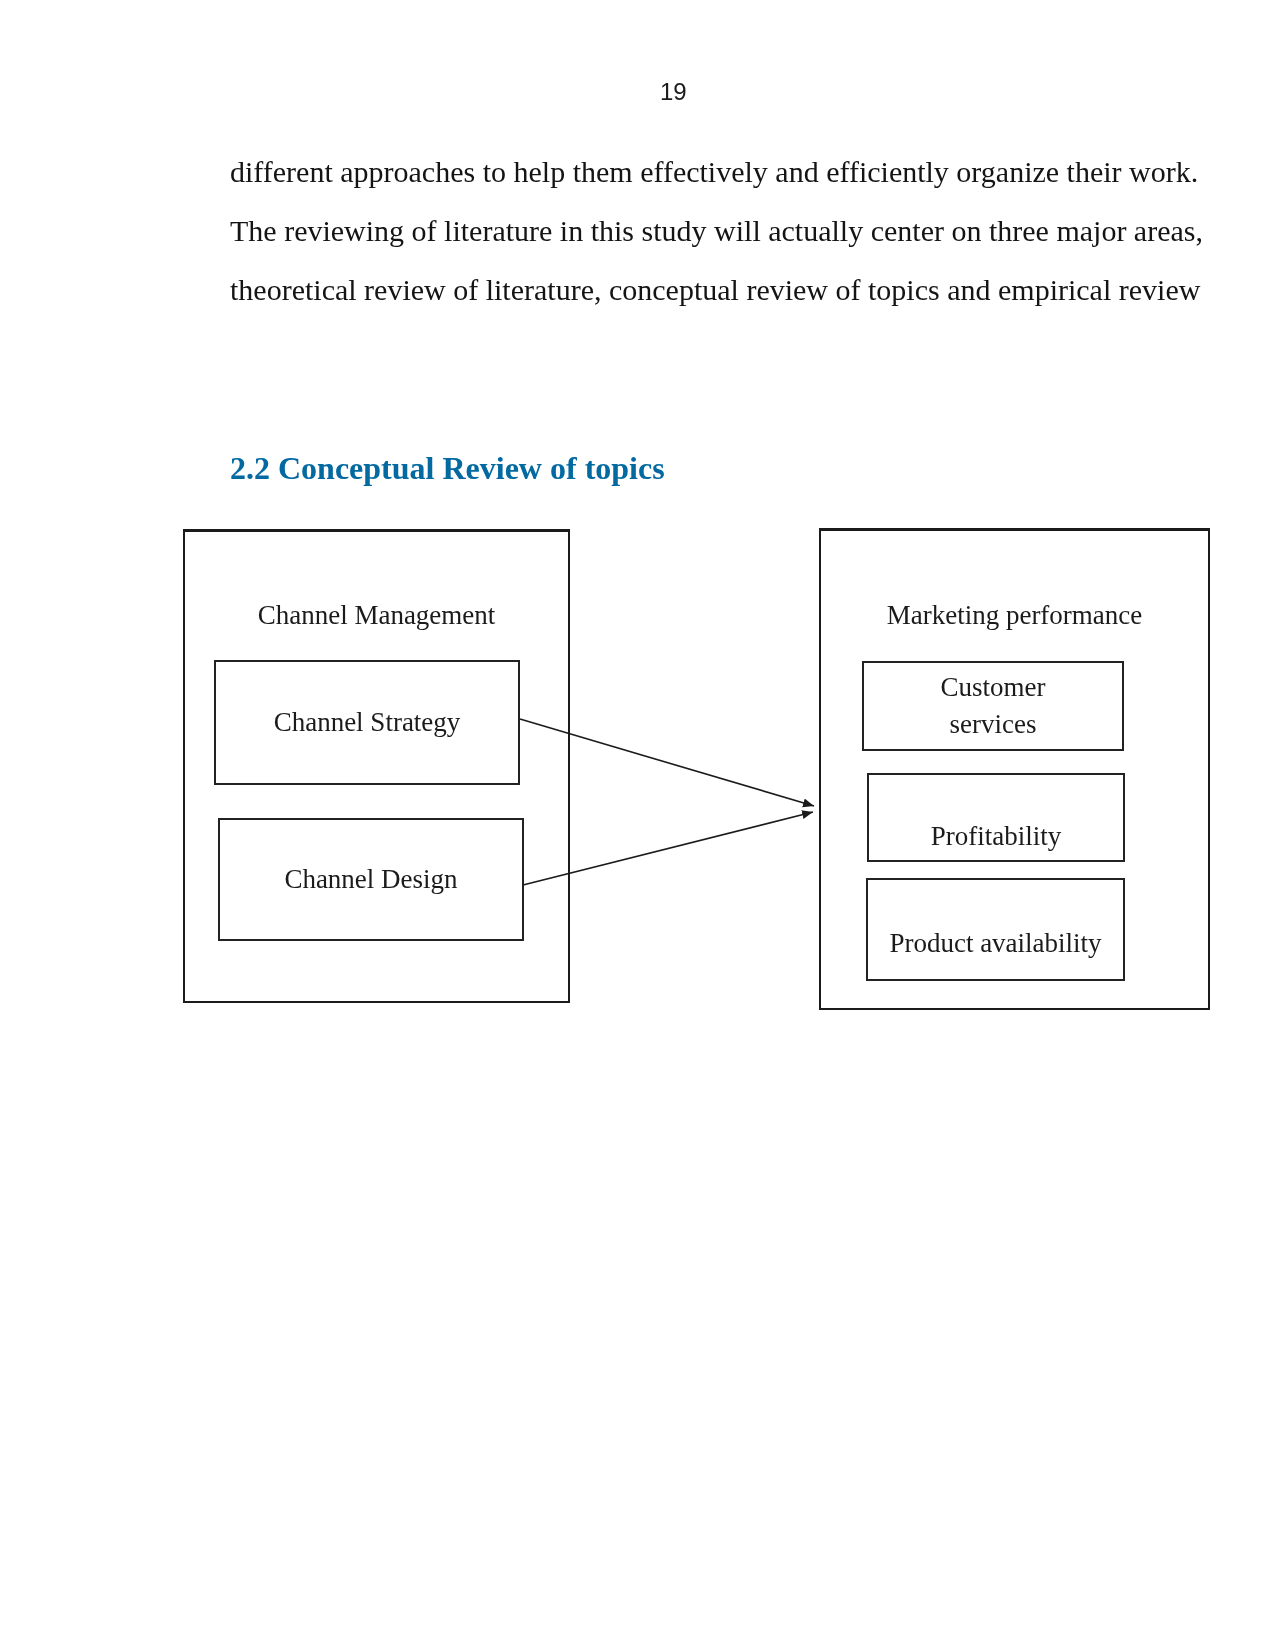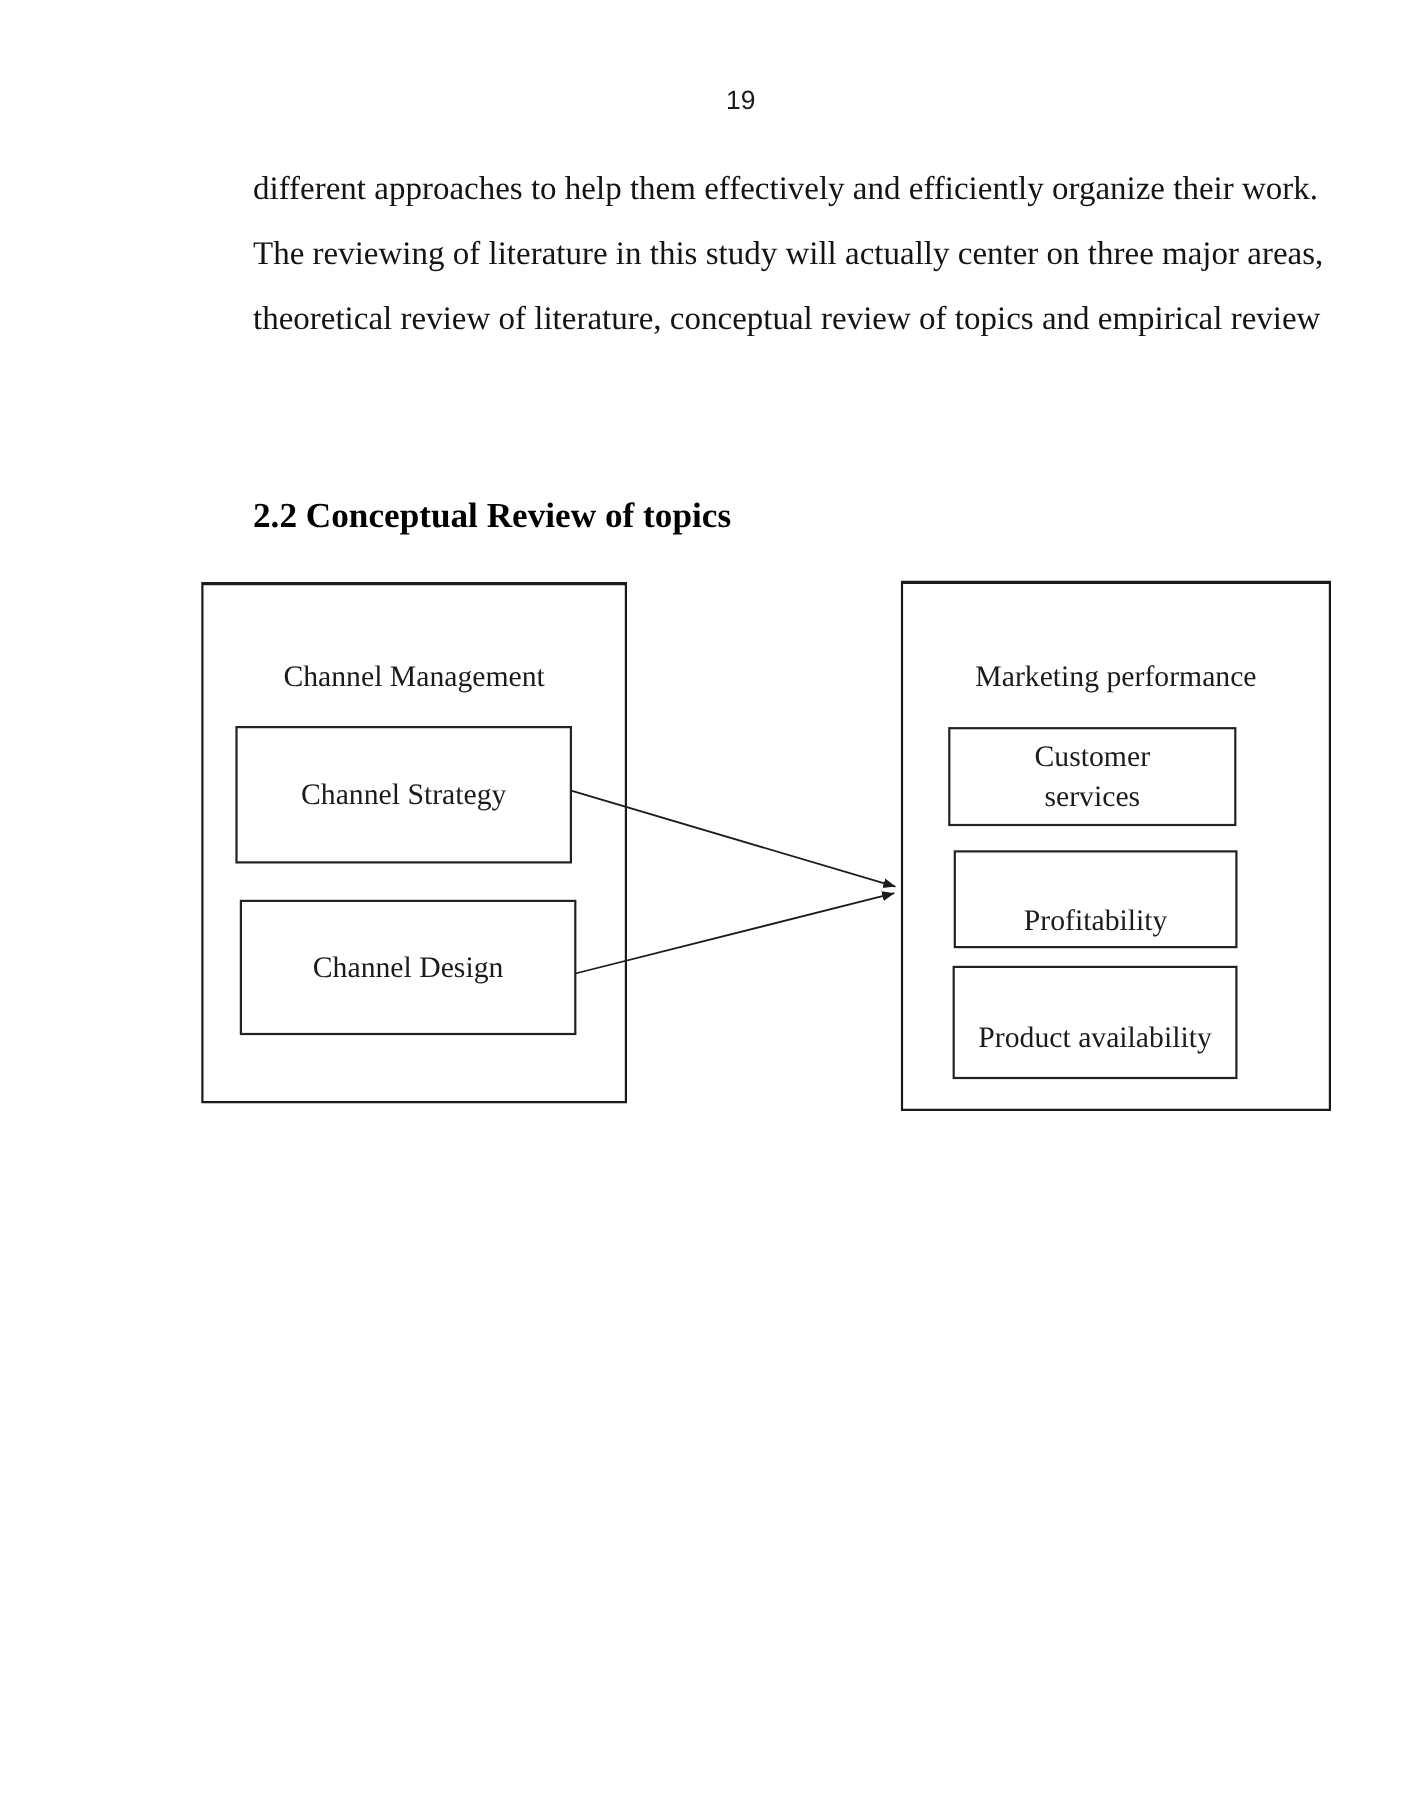--- a/index.html
+++ b/index.html
@@ -29,21 +29,21 @@
     line-height: 59px;
     color: #141414;
   }
   .body-text .line { white-space: nowrap; }
   .section-heading {
     position: absolute;
     left: 230px;
     top: 450px;
     font-size: 32px;
     font-weight: bold;
-    color: #000000;
+    color: #0369a1;
     white-space: nowrap;
   }
   .diagram { position: absolute; left: 0; top: 0; width: 1275px; height: 1650px; }
   .group-box {
     position: absolute;
     border: 2px solid #1b1b1b;
     border-top-width: 3px;
     background: #ffffff;
     box-sizing: border-box;
   }

